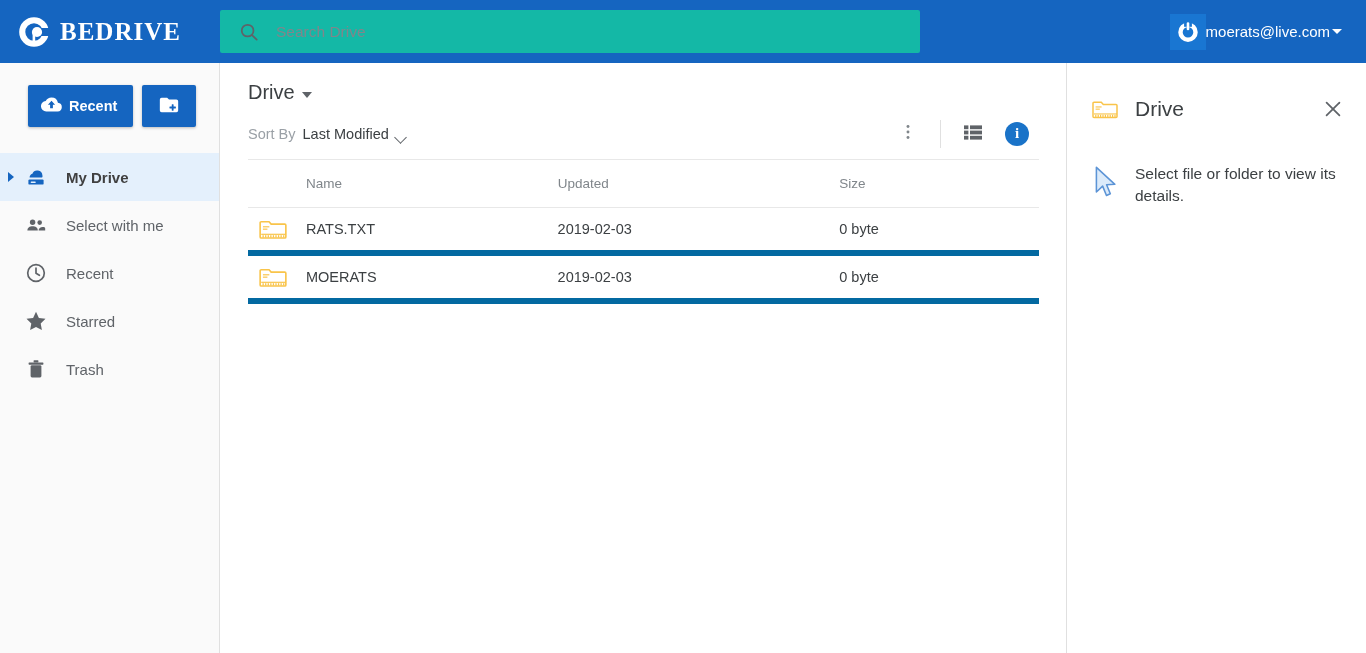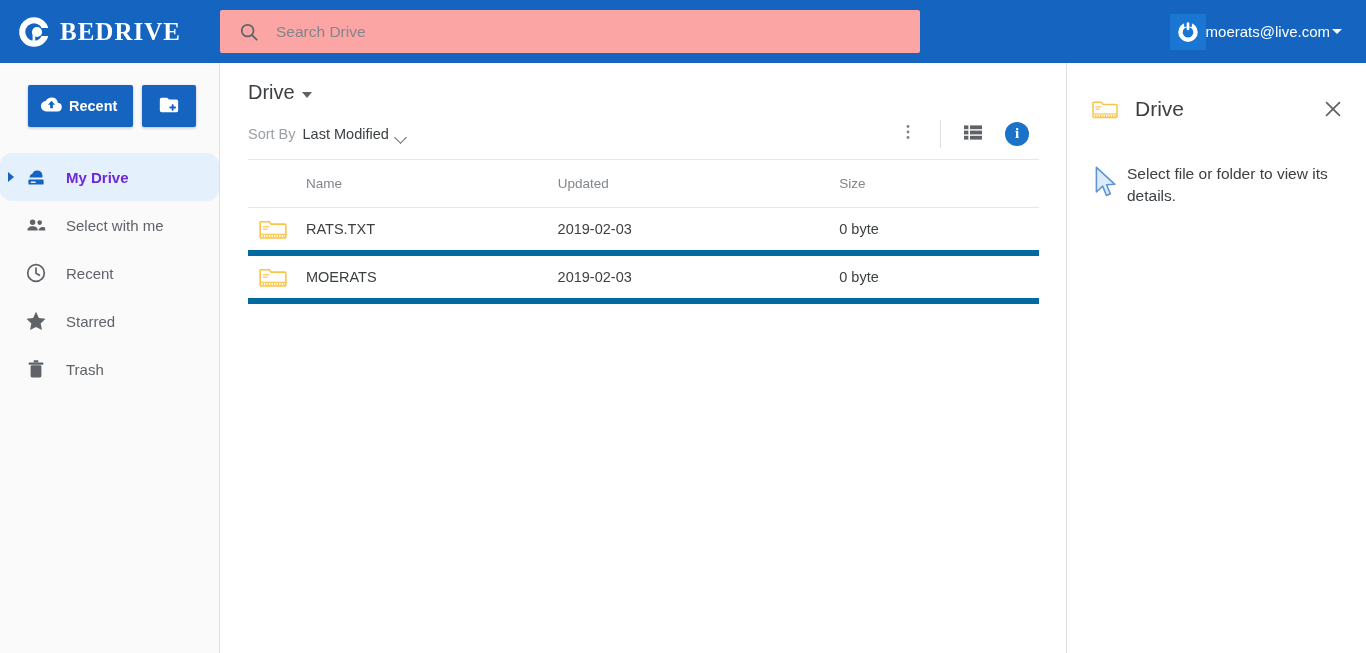--- a/index.html
+++ b/index.html
@@ -35,21 +35,21 @@
     color: #ffffff;
     font-size: 25px;
     font-weight: bold;
     letter-spacing: 1px;
     line-height: 1;
   }
   .search-wrap {
     position: absolute;
     left: 220px; top: 10px;
     width: 700px; height: 43px;
-    background: #fca5a5;
+    background: #14b8a6;
     border-radius: 2px;
     display: flex;
     align-items: center;
     padding: 0 10px 0 18px;
   }
   .search-icon { width: 22px; height: 22px; flex: 0 0 22px; margin-right: 16px; }
   .search-input {
     flex: 1 1 auto;
     border: none;
     outline: none;
@@ -137,23 +137,22 @@
     align-items: center;
     padding-left: 24px;
     gap: 18px;
     cursor: pointer;
     color: #5f6368;
     font-size: 15px;
   }
   .nav-item .nav-icon { width: 24px; height: 24px; flex: 0 0 24px; display: flex; align-items: center; justify-content: center; }
   .nav-item.active {
     background: #E4F0FC;
-    color: #6d28d9;
+    color: #404040;
     font-weight: bold;
-    border-radius: 12px;
   }
   .nav-item .expand-arrow {
     position: absolute;
     left: 8px;
     width: 0; height: 0;
     border-top: 5px solid transparent;
     border-bottom: 5px solid transparent;
     border-left: 6px solid #1565C0;
   }
 
@@ -281,21 +280,21 @@
   }
   .details-close {
     margin-left: auto;
     width: 26px; height: 26px;
     cursor: pointer;
     display: flex; align-items: center; justify-content: center;
   }
   .details-body {
     display: flex;
     align-items: flex-start;
-    gap: 6px;
+    gap: 14px;
     padding: 40px 22px 0 24px;
   }
   .cursor-icon { width: 30px; height: 36px; flex: 0 0 30px; margin-top: 2px; }
   .details-msg {
     font-size: 15.5px;
     color: #3c4043;
     line-height: 1.42;
   }
 </style>
 </head>

